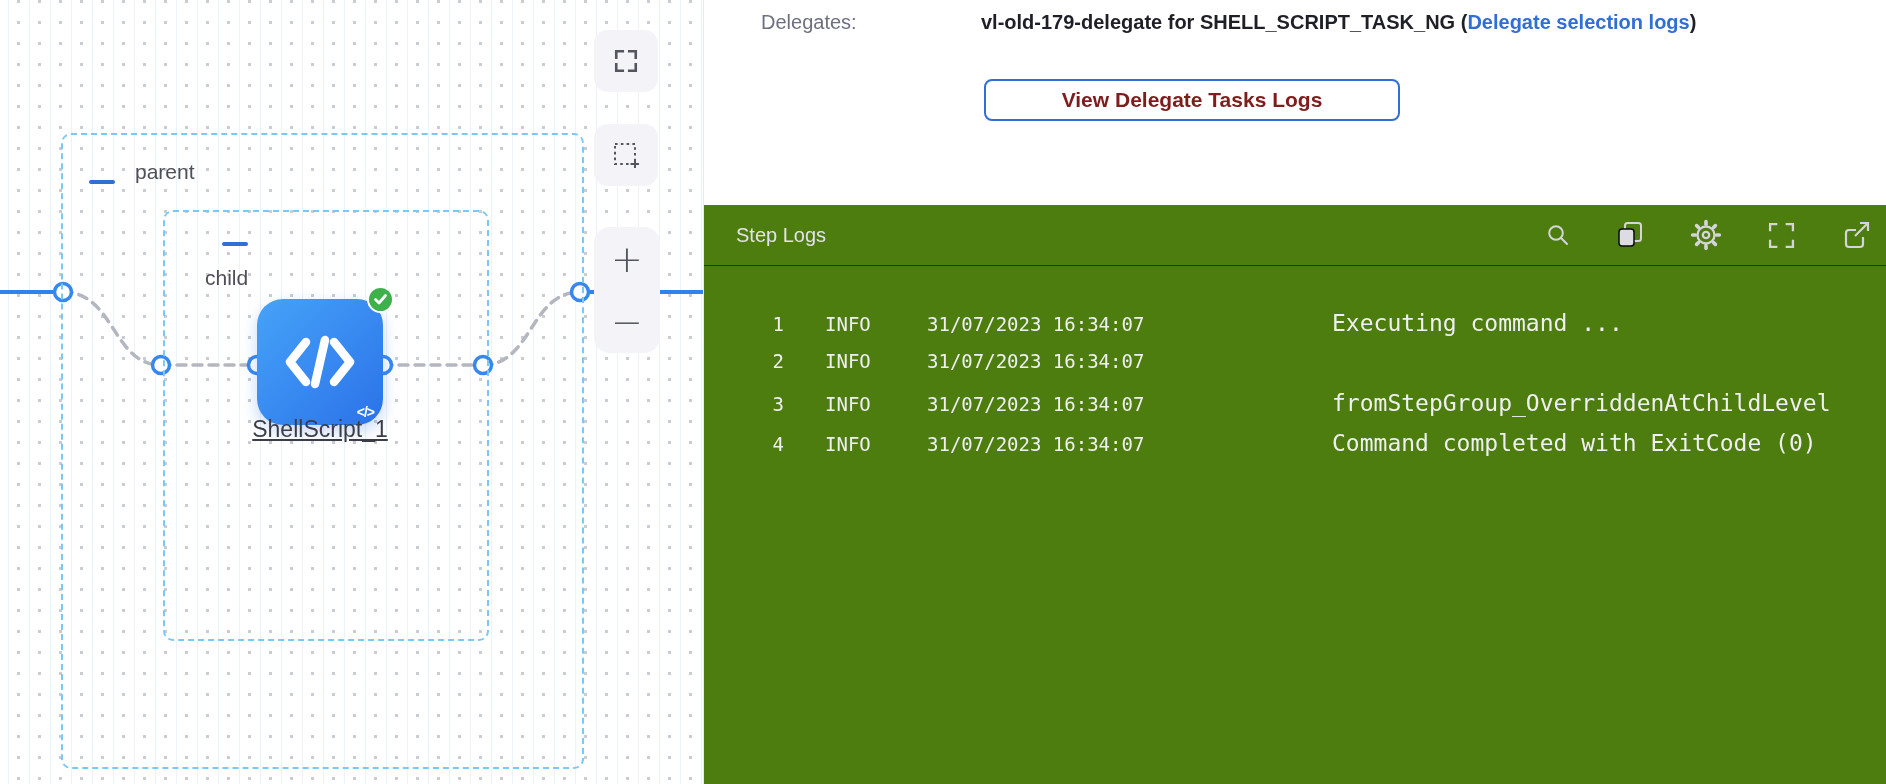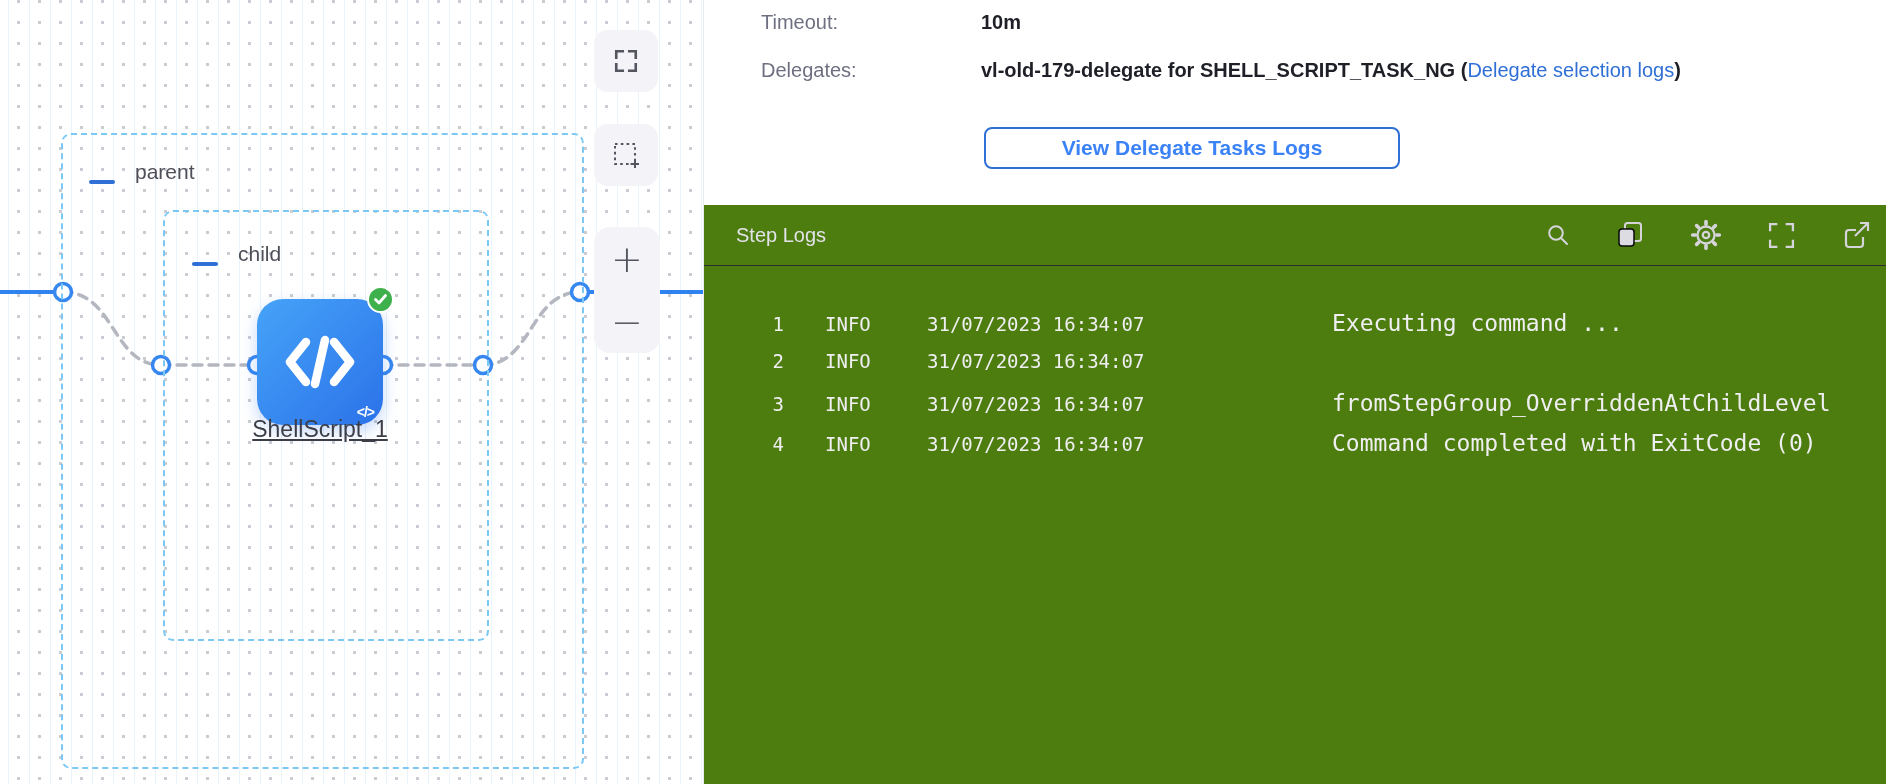--- a/index.html
+++ b/index.html
@@ -56,24 +56,24 @@
     flex:1;background:transparent;border:none;cursor:pointer;color:#54565f;
     font-size:38px;font-weight:300;line-height:1;font-family:"DejaVu Sans", sans-serif;padding:0;
   }
 
   
   .right-panel{position:absolute;left:703px;top:0;width:1183px;height:784px;background:#fff;border-left:1px solid #e9e9ef;box-sizing:border-box;}
   .details{padding:11px 0 0 57px;font-size:20px;white-space:nowrap;}
   .detail-row{display:flex;margin-bottom:25px;align-items:baseline;}
   .detail-label{width:220px;color:#6e7081;font-weight:500;flex:0 0 auto;}
   .detail-value{color:#1e1f27;font-weight:700;}
-  .delegate-link{color:#2f6fd6;font-weight:400;text-decoration:none;cursor:pointer;}
+  .delegate-link{color:#2f6fd6;font-weight:700;text-decoration:none;cursor:pointer;}
   .view-logs-btn{
     margin-left:223px;margin-top:20px;width:416px;height:42px;background:#fff;
-    border:2px solid #2f6fd6;border-radius:8px;color:#3b82f6;font-weight:700;font-size:21px;
+    border:2px solid #2f6fd6;border-radius:8px;color:#7f1d1d;font-weight:700;font-size:21px;
     cursor:pointer;font-family:"Liberation Sans", sans-serif;
   }
 
   
   .console{position:absolute;left:0;top:205px;width:1183px;height:748px;background:#4d7c0f;overflow:hidden;}
   .console-header{
     height:61px;display:flex;align-items:center;padding:0 26px 0 32px;
     border-bottom:1px solid #2d2d33;box-sizing:border-box;
   }
   .console-title{color:#e2e2e8;font-size:20px;}
@@ -110,21 +110,21 @@
       <circle cx="580" cy="292" r="8.5" fill="#fff" stroke="#3787f0" stroke-width="3.5"></circle>
     </svg>
 
     <div class="group group-parent">
       <div class="group-label" style="left:26px;top:25px;">
         <div class="collapse-btn"></div>
         <span>parent</span>
       </div>
 
       <div class="group group-child">
-        <div class="group-label" style="left:27px;top:30px;">
+        <div class="group-label" style="left:40px;top:30px;flex-direction:column;">
           <div class="collapse-btn"></div>
           <span>child</span>
         </div>
       </div>
     </div>
 
     <div class="step-node">
       <svg width="76" height="60" viewBox="0 0 76 60">
         <polyline points="24,10 8,30 24,50" fill="none" stroke="#fff" stroke-width="8.5" stroke-linecap="round" stroke-linejoin="round"></polyline>
         <polyline points="52,10 68,30 52,50" fill="none" stroke="#fff" stroke-width="8.5" stroke-linecap="round" stroke-linejoin="round"></polyline>
@@ -158,24 +158,20 @@
     <div class="zoom-panel">
       <button>+</button>
       <button>−</button>
     </div>
   </div>
 
   <div class="right-panel">
 
     <div class="details">
       <div class="detail-row">
-        <span class="detail-label">Timeout:</span>
-        <span class="detail-value">10m</span>
-      </div>
-      <div class="detail-row">
         <span class="detail-label">Delegates:</span>
         <span class="detail-value">
           <span>vl-old-179-delegate for SHELL_SCRIPT_TASK_NG</span>
           <span>(</span><a class="delegate-link">Delegate selection logs</a><span>)</span>
         </span>
       </div>
       <button class="view-logs-btn">View Delegate Tasks Logs</button>
     </div>
 
     <div class="console">

